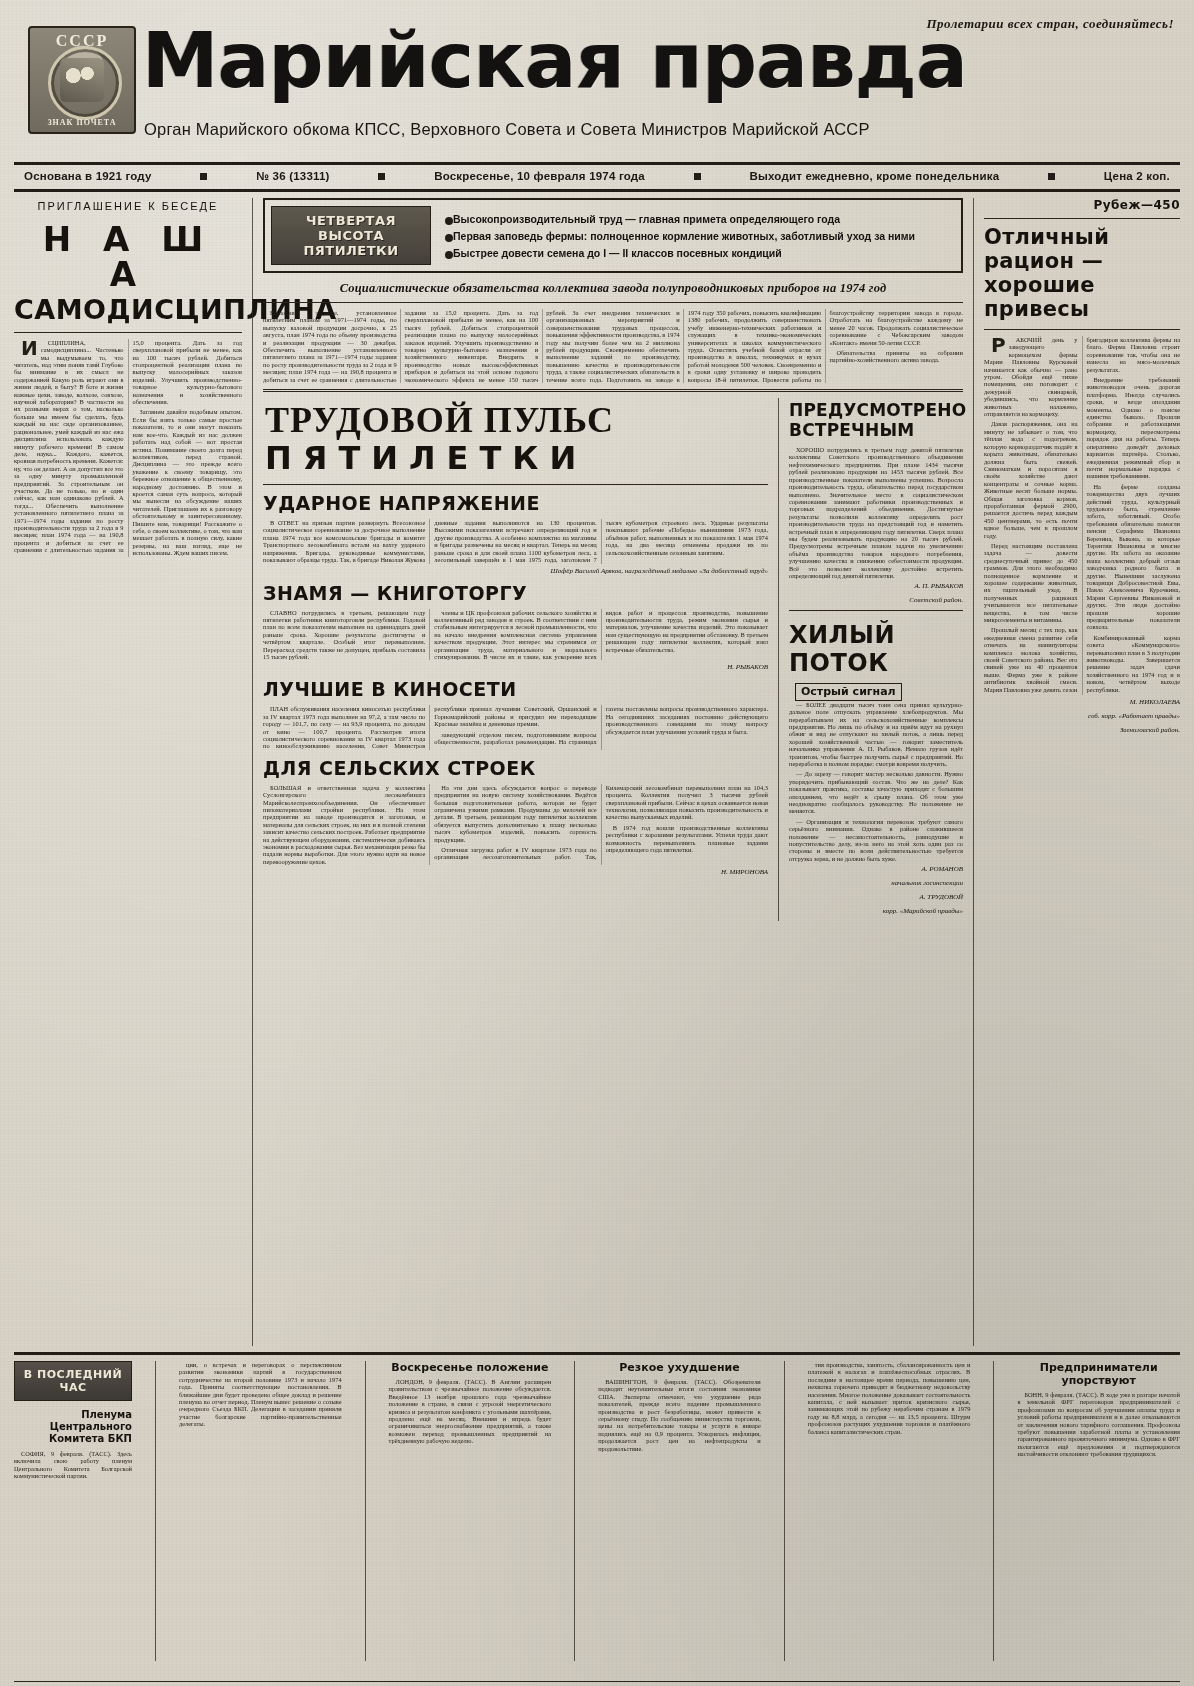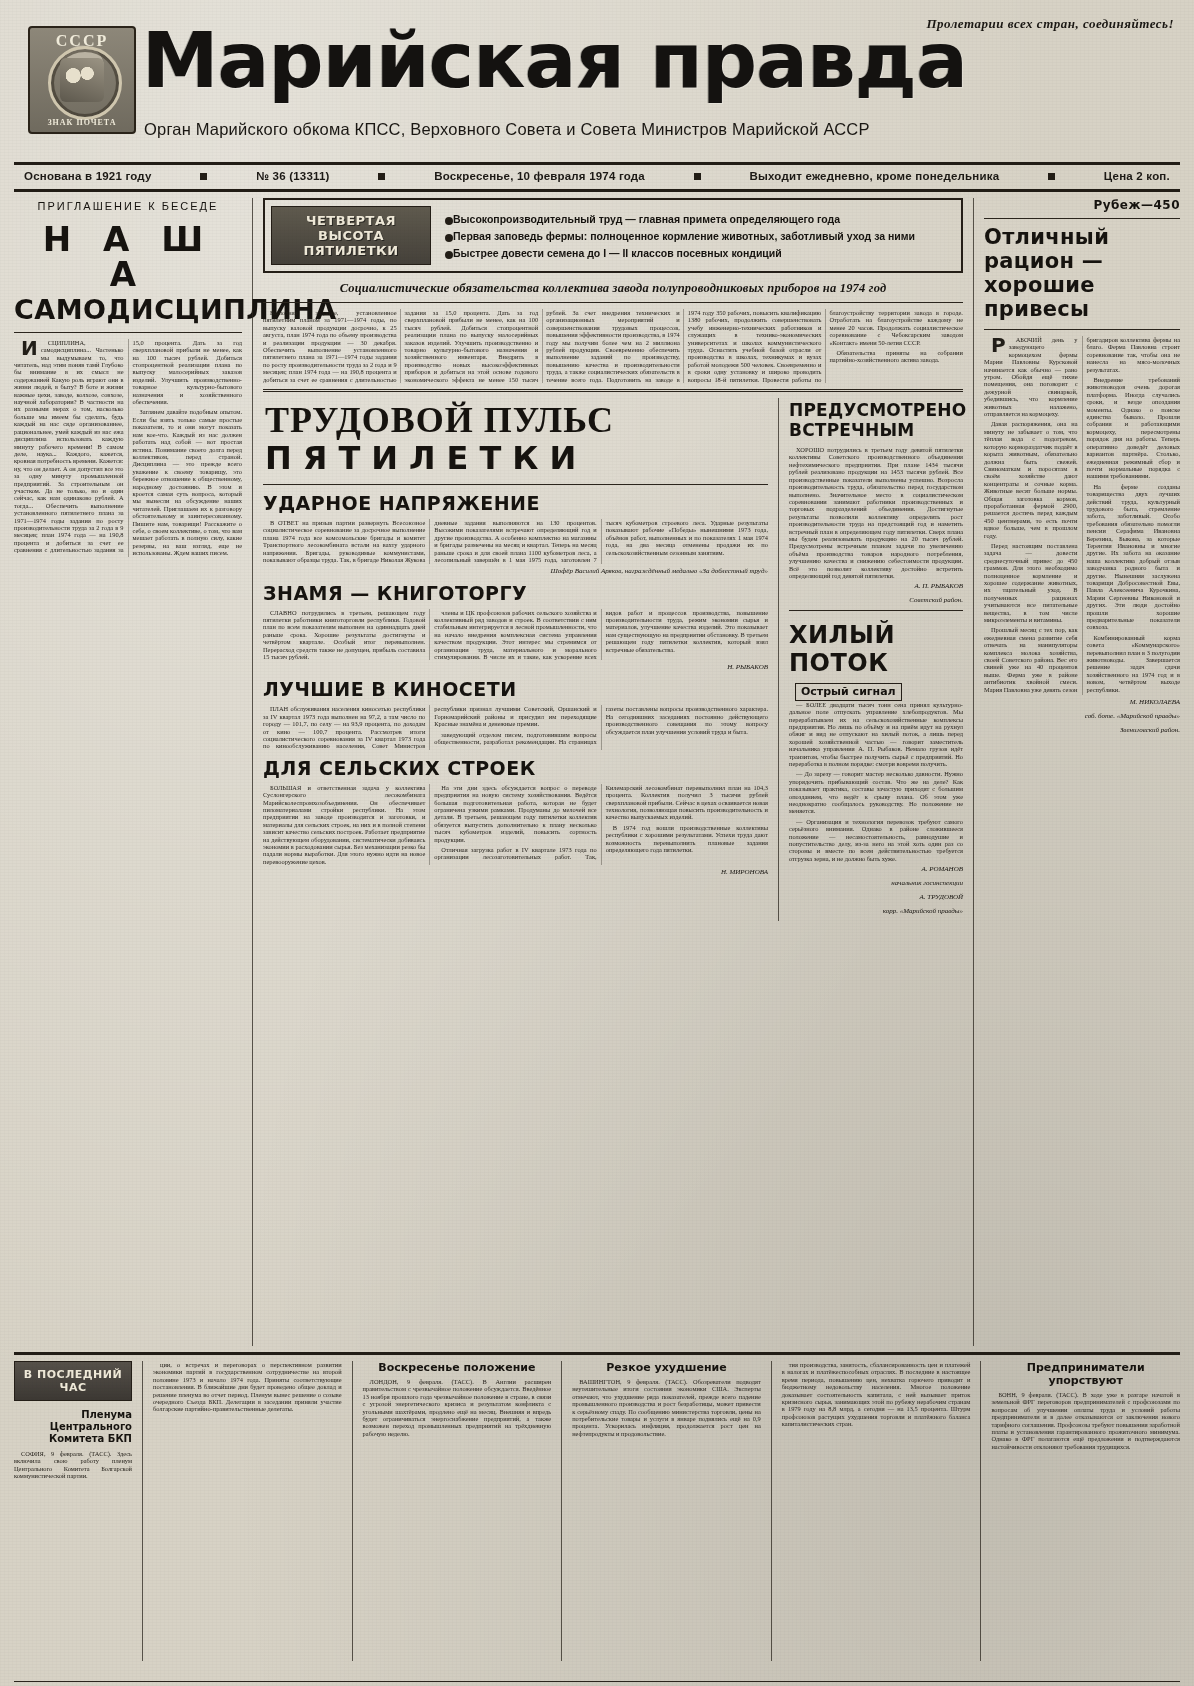--- a/index.html
+++ b/index.html
@@ -191,21 +191,21 @@
     font-family:"DejaVu Sans",sans-serif;font-weight:bold;font-size:21px;
     line-height:24px;letter-spacing:.3px;margin:2px 0 8px 0;
   }
   .sig{font-style:italic;font-size:7px;text-align:right;margin:3px 0 6px 0;line-height:8px;}
   .hr-s{border-top:1px solid #2b251d;margin:6px 0;}
   .hr-d{border-top:3px double #2b251d;margin:6px 0;}
 
   
   .bottom{
     margin-top:6px;border-top:3px solid #221d16;padding-top:6px;
-    display:flex;gap:10px;height:300px;
+    display:flex;gap:23px;height:300px;
   }
   .lastchance{
     width:118px;flex:none;
   }
   .lc-box{
     background:linear-gradient(180deg,#56514a,#3c3833);
     color:#f0ead9;border:1px solid #241e17;
     font-family:"DejaVu Sans",sans-serif;font-weight:bold;font-size:11px;
     text-align:center;padding:6px 2px;letter-spacing:.5px;line-height:13px;
   }
@@ -375,21 +375,21 @@
       <div class="txt cols2">
         <p class="drop">РАБОЧИЙ день у заведующего кормоцехом фермы Марии Павловны Курсковой начинается как обычно — рано утром. Обойдя ещё тихие помещения, она поговорит с дежурной свинаркой, убедившись, что кормление животных налажено, отправляется на кормоцеху.</p>
         <p>Давая распоряжения, она на минуту не забывает о том, что тёплая вода с подогревом, которую кормораздатчик подаёт в корыта животным, обязательно должна быть свежей. Свиноматкам и поросятам в своём хозяйстве дают концентраты и сочные корма. Животные весят больше нормы. Общая заготовка кормов, проработанная фермой 2900, решается достичь перед каждым 450 центнерами, то есть почти вдвое больше, чем в прошлом году.</p>
         <p>Перед настоящим поставлена задача — довести среднесуточный привес до 450 граммов. Для этого необходимо полноценное кормление и хорошее содержание животных, их тщательный уход. В полученных рационах учитываются все питательные вещества, в том числе микроэлементы и витамины.</p>
         <p>Прошлый месяц с тех пор, как ежедневная смена развитие себя отвечать на манипуляторы комплекса молока хозяйства, своей Советского района. Вес его свиней уже на 40 процентов выше. Ферма уже в районе антибиотик хвойной смеси. Мария Павловна уже девять сезон бригадиров коллектива фермы на благо. Ферма Павловна строит соревнование так, чтобы она не нанесла на мясо-молочных результатах.</p>
         <p>Внедрение требований животноводов очень дорогая платформа. Иногда случались сроки, и везде опоздания моменты. Однако о поиске единства бывало. Прошли собрания и работающими кормоцеху, пересмотрены порядок дня на работы. Теперь оперативно доведёт деловых вариантов партнёра. Столько, ежедневная режимный сбор и почти нормальные порядка с нашими требованиями.</p>
         <p>На ферме созданы товарищества двух лучших действий труда, культурный трудового быта, стремление забота, заботливый. Особо требования обязательно помогли пенсии Серафима Ивановна Березина, Быкова, за которые Терентия Ивановны и многие другие. Их забота на оказание наша коллектива добрый отзыв заводчанка родного быта и другие. Нынешняя заслужена товарищи Добросовестной Евы, Павла Алексеевича Курочкина, Марии Сергеевны Никоновой и других. Эти люди достойно прошли хорошие предварительные показатели совхоза.</p>
         <p>Комбинированный корма совета «Коммунарского» перевыполнил план в 3 полугодии животноводы. Завершается решение задач сдачи хозяйственного на 1974 год и в новом, четвёртом выходе республики.</p>
       </div>
       <div class="sig">М. НИКОЛАЕВА</div>
-      <div class="sig">соб. боте. «Марийской правды»</div>
+      <div class="sig">соб. корр. «Работает правды»</div>
       <div class="sig">Звениговский район.</div>
     </div>
   </div>
 
   <div class="bottom">
     <div class="lastchance">
       <div class="lc-box">В ПОСЛЕДНИЙ ЧАС</div>
       <div class="lc-title">Пленума Центрального Комитета БКП</div>
       <div class="txt">
         <p>СОФИЯ, 9 февраля. (ТАСС). Здесь включила свою работу пленум Центрального Комитета Болгарской коммунистической партии.</p>

